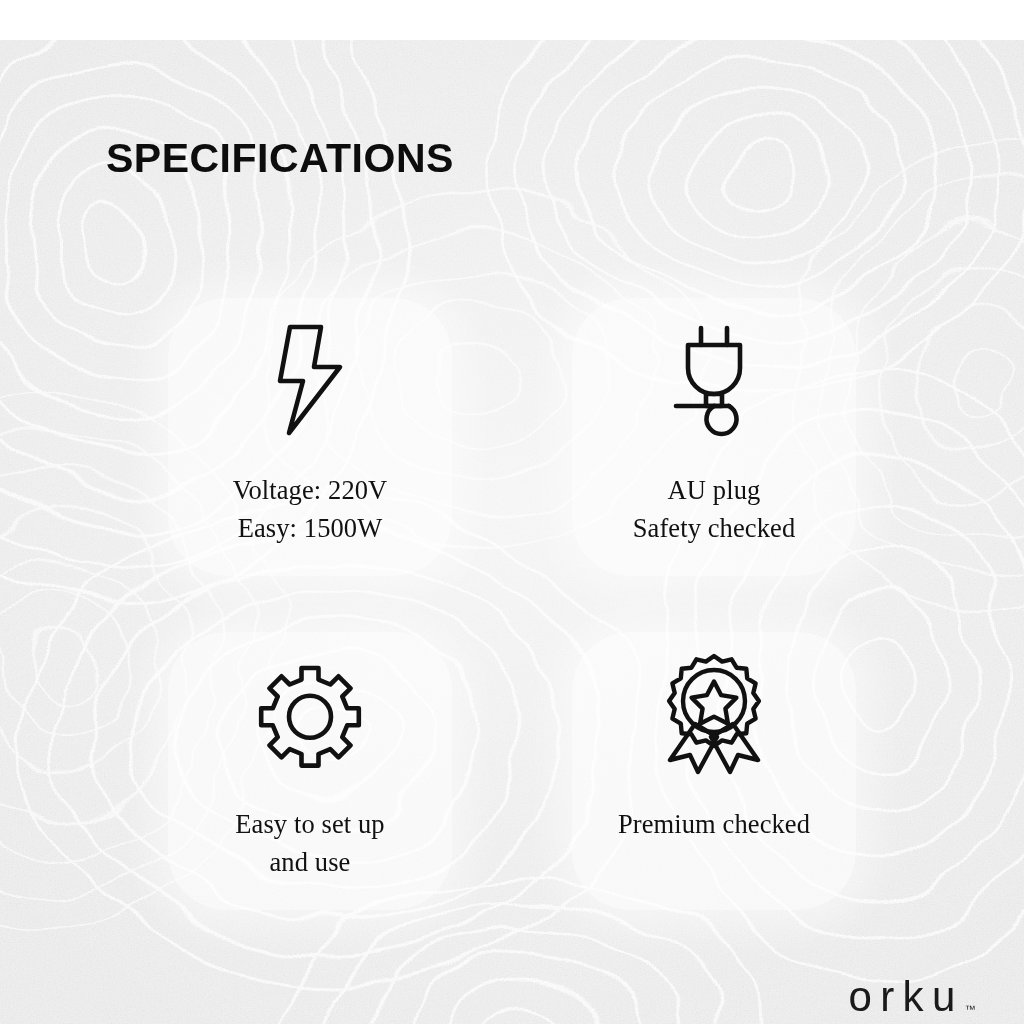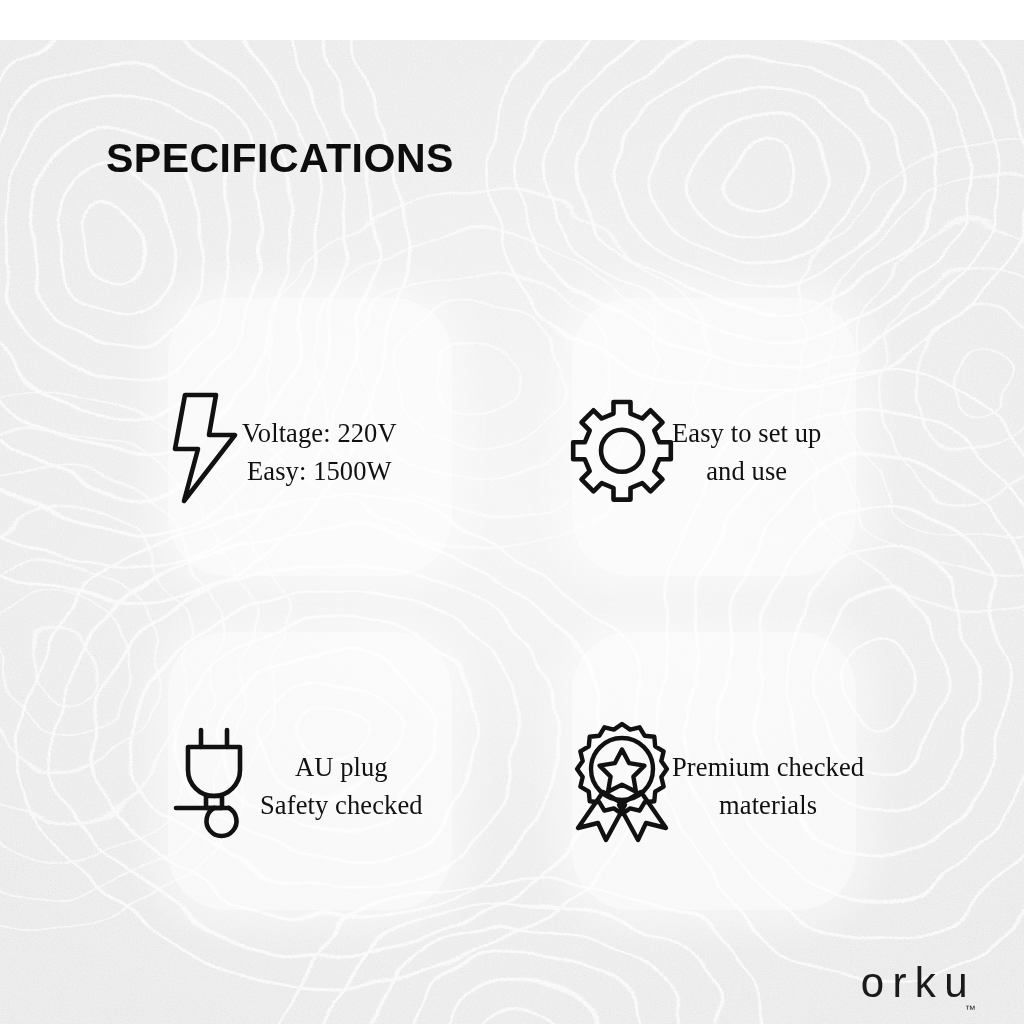--- a/index.html
+++ b/index.html
@@ -71,21 +71,21 @@
     grid-template-rows: 278px 278px;
     column-gap: 120px;
     row-gap: 56px;
   }
   .card {
     position: relative;
     border-radius: 58px;
     background: rgba(255,255,255,.62);
     box-shadow: 0 0 34px 20px rgba(255,255,255,.42);
     display: flex;
-    flex-direction: row;
+    flex-direction: column;
     align-items: center;
     justify-content: flex-start;
   }
   .card-icon {
     margin-top: 22px;
     height: 120px;
     display: flex;
     align-items: center;
     justify-content: center;
   }
@@ -106,21 +106,20 @@
   .card-text .line { display: block; }
 
   
   #logo {
     position: absolute;
     right: 48px;
     bottom: 46px;
     display: flex;
     align-items: flex-end;
     color: #1a1a1a;
-    flex-direction: column;
   }
   #logo-word {
     font-family: "Liberation Sans", sans-serif;
     font-size: 42px;
     font-weight: 300;
     letter-spacing: .20em;
     line-height: 1;
     color: #1a1a1a;
   }
   #logo-tm {
@@ -255,81 +254,80 @@
         </svg>
       </div>
       <div class="card-text">
         <span class="line">Voltage: 220V</span>
         <span class="line">Easy: 1500W</span>
       </div>
     </div>
 
     <div class="card">
       <div class="card-icon">
+        <svg width="92" height="112" viewBox="0 0 92 112" fill="none" stroke="#111111" stroke-width="4.6" stroke-linejoin="round" stroke-linecap="round">
+
+          <path d="M33 4 V21"></path>
+          <path d="M59 4 V21"></path>
+
+          <path d="M20 21 H72 V44 a26 26 0 0 1 -26 26 a26 26 0 0 1 -26 -26 Z"></path>
+
+          <path d="M38 70 H54 V82 H38 Z"></path>
+
+          <path d="M8 82 H61"></path>
+          <path d="M46 82 a15 15 0 1 0 15 0"></path>
+        </svg>
+      </div>
+      <div class="card-text">
+        <span class="line">AU plug</span>
+        <span class="line">Safety checked</span>
+      </div>
+    </div>
+
+    <div class="card">
+      <div class="card-icon">
         <svg width="100" height="100" viewBox="0 0 100 100" fill="none" stroke="#111111" stroke-width="4.6" stroke-linejoin="round" stroke-linecap="round">
 
           <path d="M41.5 4 H58.5 V15.6
                    L70.3 20.5 L78.5 12.3 L90.5 24.3 L82.3 32.5 L87.2 44.3 H98.8
                    V61.3 H87.2 L82.3 73.1 L90.5 81.3 L78.5 93.3 L70.3 85.1
                    L58.5 90 V101.6 H41.5 V90 L29.7 85.1 L21.5 93.3 L9.5 81.3
                    L17.7 73.1 L12.8 61.3 H1.2 V44.3 H12.8 L17.7 32.5 L9.5 24.3
                    L21.5 12.3 L29.7 20.5 L41.5 15.6 Z"></path>
           <circle cx="50" cy="52.8" r="21"></circle>
         </svg>
       </div>
       <div class="card-text">
         <span class="line">Easy to set up</span>
         <span class="line">and use</span>
       </div>
     </div>
 
     <div class="card">
       <div class="card-icon">
-        <svg width="92" height="112" viewBox="0 0 92 112" fill="none" stroke="#111111" stroke-width="4.6" stroke-linejoin="round" stroke-linecap="round">
-
-          <path d="M33 4 V21"></path>
-          <path d="M59 4 V21"></path>
-
-          <path d="M20 21 H72 V44 a26 26 0 0 1 -26 26 a26 26 0 0 1 -26 -26 Z"></path>
-
-          <path d="M38 70 H54 V82 H38 Z"></path>
-
-          <path d="M8 82 H61"></path>
-          <path d="M46 82 a15 15 0 1 0 15 0"></path>
-        </svg>
-      </div>
-      <div class="card-text">
-        <span class="line">AU plug</span>
-        <span class="line">Safety checked</span>
-      </div>
-    </div>
-
-    <div class="card">
-      <div class="card-icon">
         <svg width="100" height="120" viewBox="0 0 100 120" fill="none" stroke="#111111" stroke-width="4.4" stroke-linejoin="round" stroke-linecap="round">
 
           <path d="M31 70 L6 106 L26 101 L34 118 L53 83 Z"></path>
           <path d="M69 70 L94 106 L74 101 L66 118 L47 83 Z"></path>
 
           <path d="M50 2 L58.1 7.6 L67.6 5.3 L72.6 13.7 L82.3 14.7 L83.2 24.4
                    L91.6 29.4 L89.3 38.9 L94.9 47 L89.3 55.1 L91.6 64.6
                    L83.2 69.6 L82.3 79.3 L72.6 80.3 L67.6 88.7 L58.1 86.4
                    L50 92 L41.9 86.4 L32.4 88.7 L27.4 80.3 L17.7 79.3
                    L16.8 69.6 L8.4 64.6 L10.7 55.1 L5.1 47 L10.7 38.9
                    L8.4 29.4 L16.8 24.4 L17.7 14.7 L27.4 13.7 L32.4 5.3
                    L41.9 7.6 Z"></path>
           <circle cx="50" cy="47" r="31"></circle>
 
           <path d="M50 27.5 L57.2 41.2 L72.4 43.6 L61.4 54.6 L64 69.8
                    L50 62.6 L36 69.8 L38.6 54.6 L27.6 43.6 L42.8 41.2 Z"></path>
         </svg>
       </div>
       <div class="card-text">
         <span class="line">Premium checked</span>
-        <span class="line">materials</span>
       </div>
     </div>
 
   </div>
 
   <div id="logo">
     <span id="logo-word">orku</span>
     <span id="logo-tm">™</span>
   </div>
 

